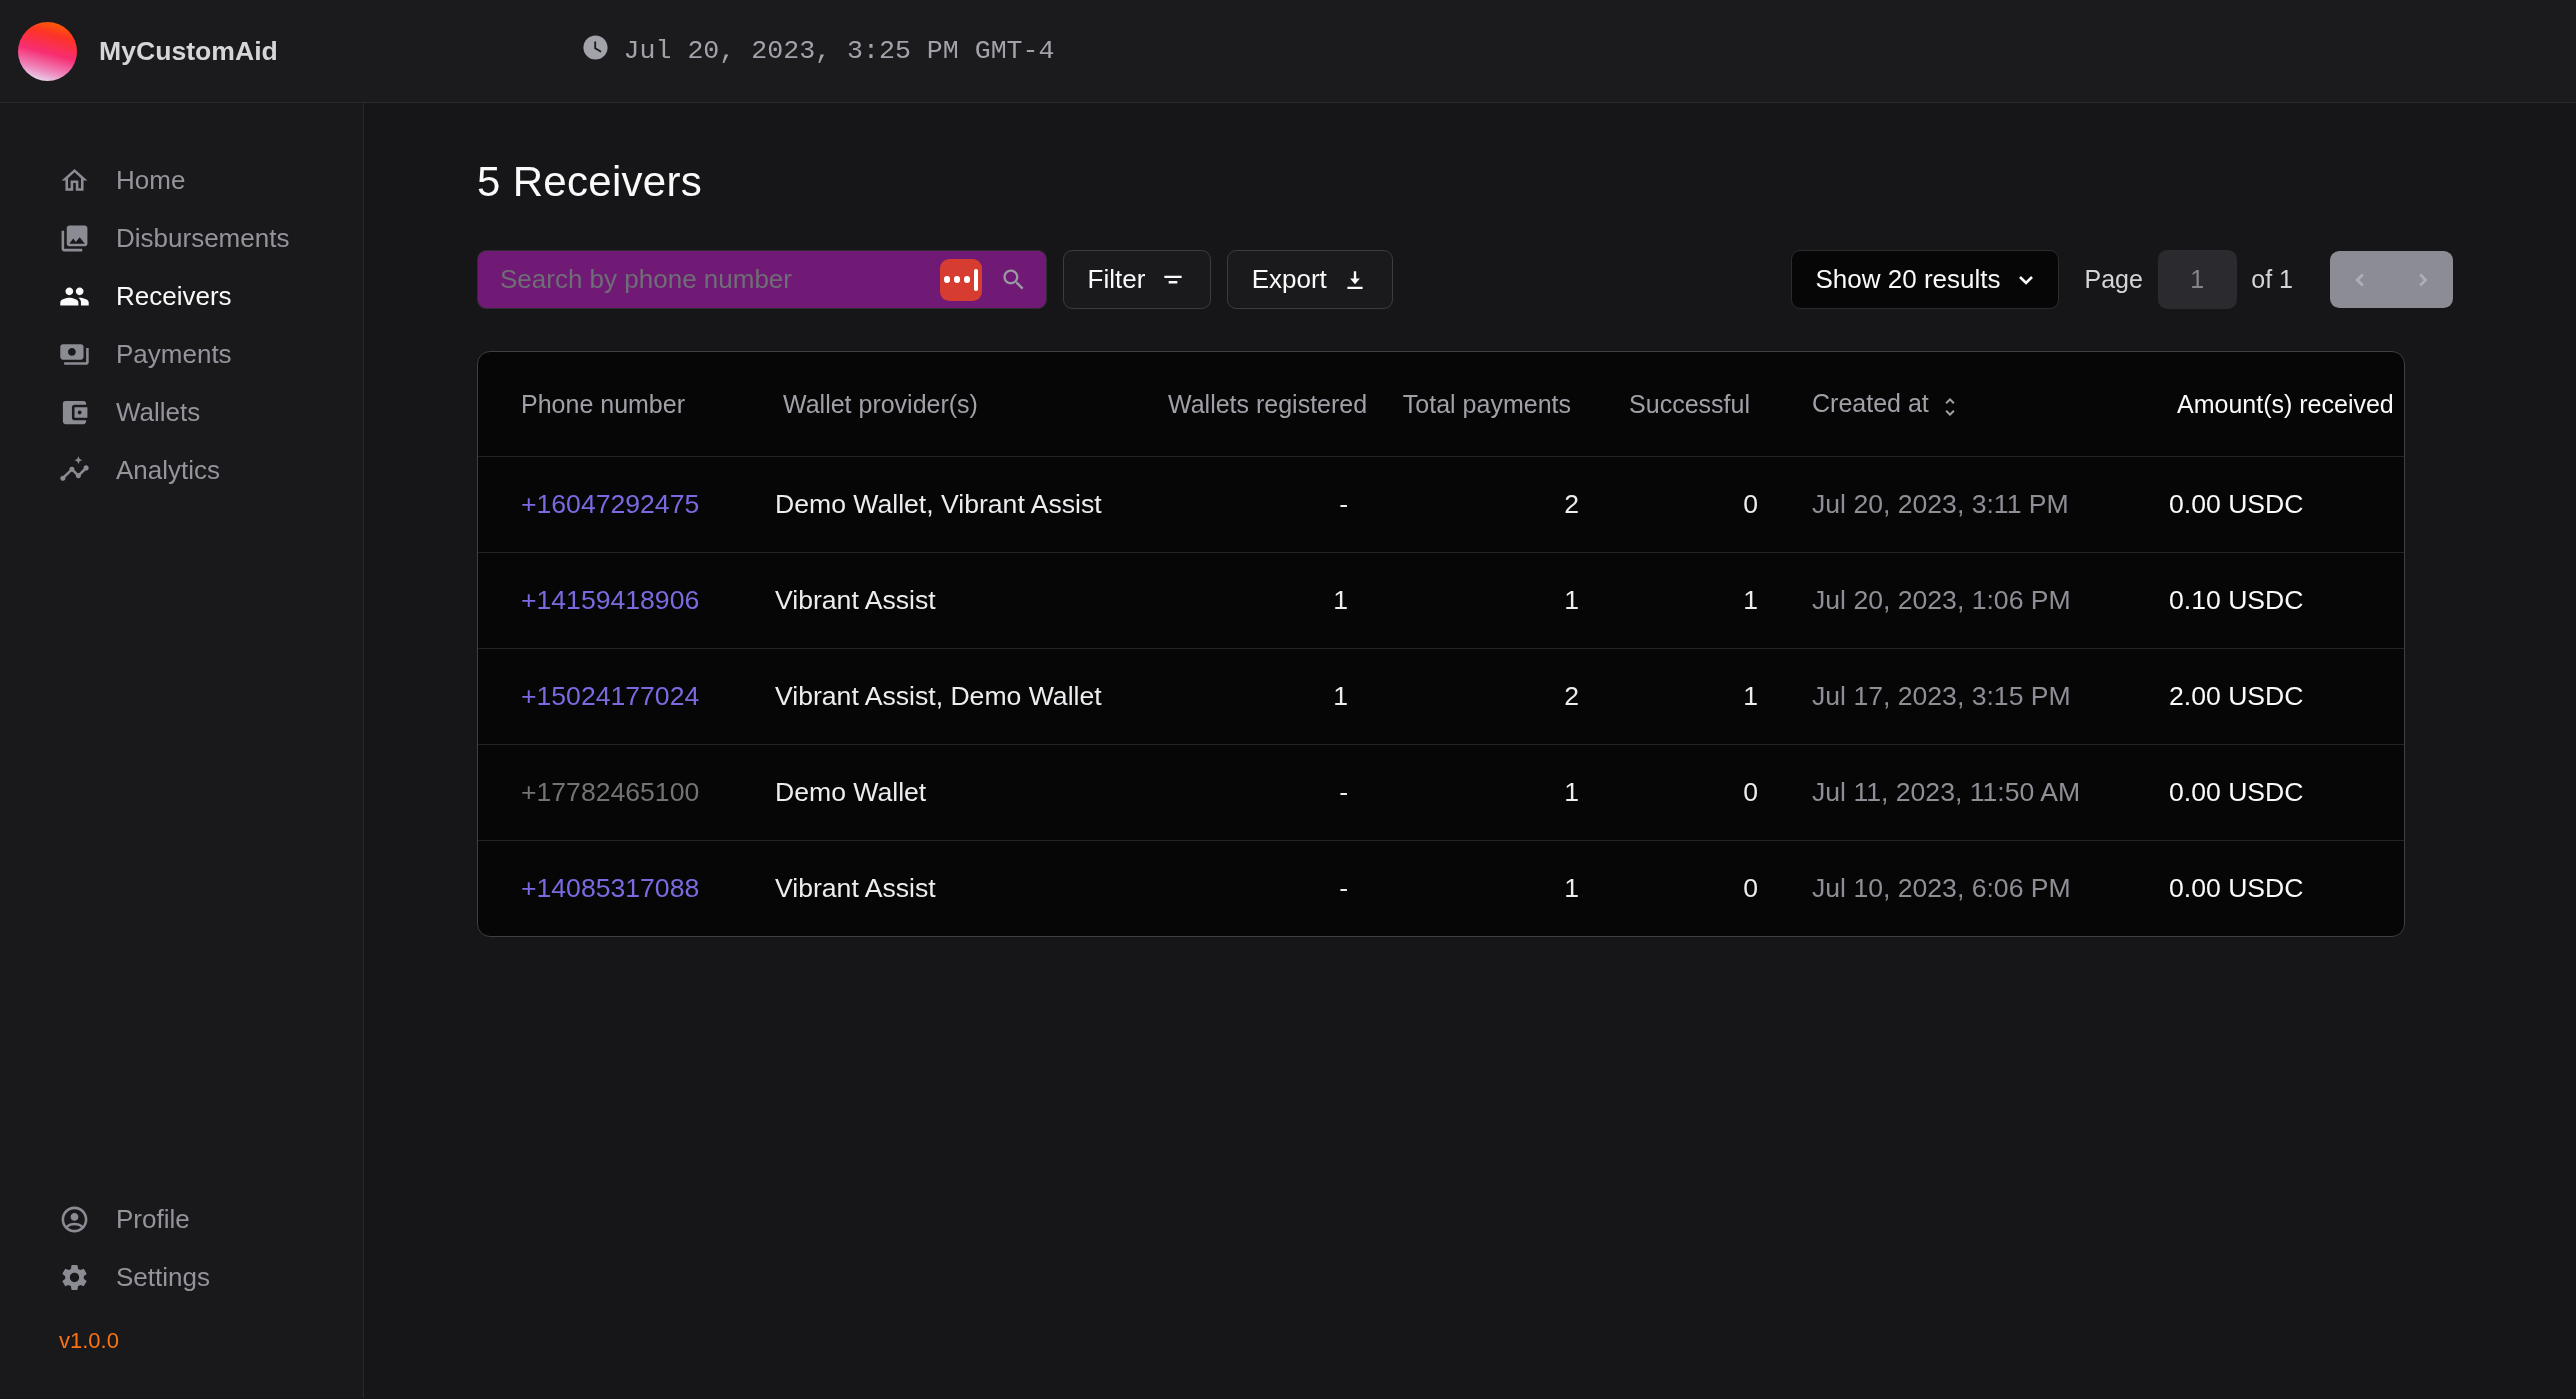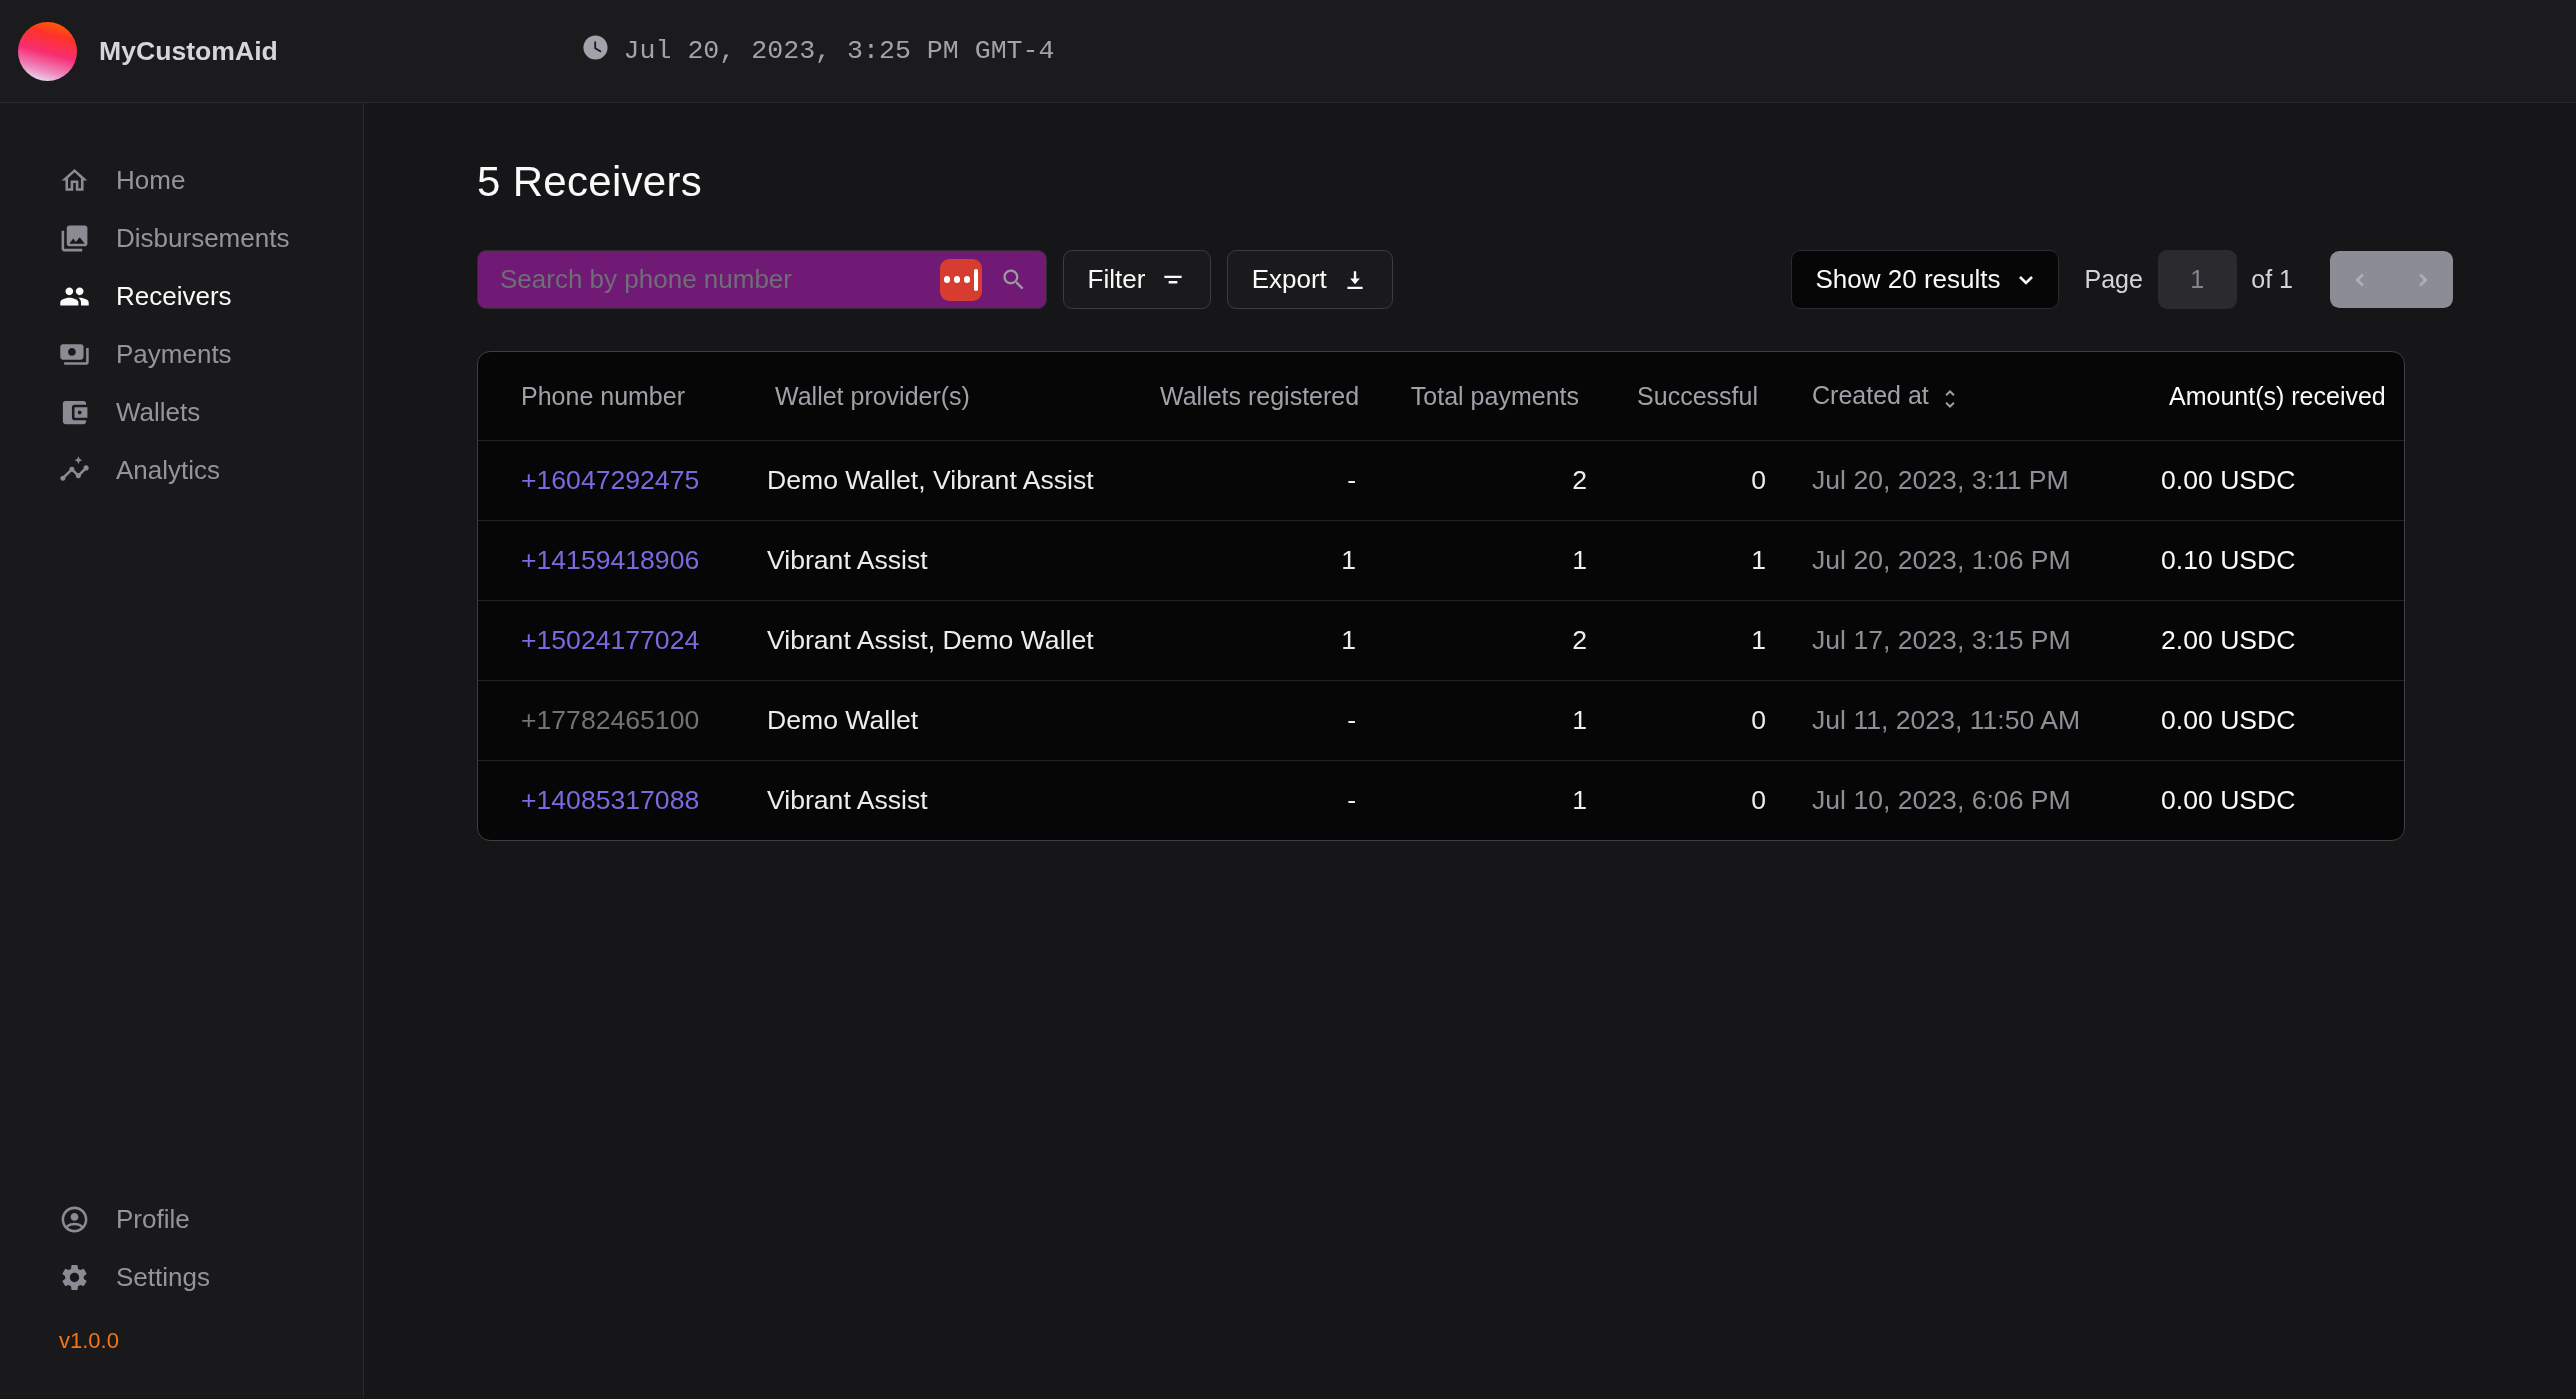--- a/index.html
+++ b/index.html
@@ -87,25 +87,25 @@
   .pager button{flex:1;background:transparent;border:none;display:flex;align-items:center;justify-content:center;cursor:pointer;}
   .pager svg{width:22px;height:22px;fill:none;stroke:#aeaeb6;stroke-width:3;}
 
   .table-card{
     margin-top:42px;width:1928px;box-sizing:border-box;
     background:#060607;border:1.8px solid #3e3e44;border-radius:13px;overflow:hidden;
   }
   table{width:100%;border-collapse:separate;border-spacing:0;table-layout:fixed;}
   thead th{
     height:72px;font-size:25px;font-weight:400;color:#a0a0a8;
-    text-align:left;padding:8px;white-space:nowrap;
+    text-align:left;padding:16px;white-space:nowrap;
   }
   tbody td{
     height:79px;font-size:26.6px;color:#ededf0;
-    border-top:1.8px solid #232326;padding:0;white-space:nowrap;
+    border-top:1.8px solid #232326;padding:8px;white-space:nowrap;
   }
   .col-phone{padding-left:43px;}
   .col-num{text-align:right;}
   .col-date{padding-left:46px;}
   td.col-date{color:#8e8e96;}
   .col-amount{padding-right:39px;color:#fafafa;}
   .sort-icon{vertical-align:middle;margin-left:9.2px;}
   .sort-icon svg{width:24px;height:24px;fill:#a0a0a8;vertical-align:middle;}
   .phone-link{text-decoration:none;cursor:pointer;}
 </style>

